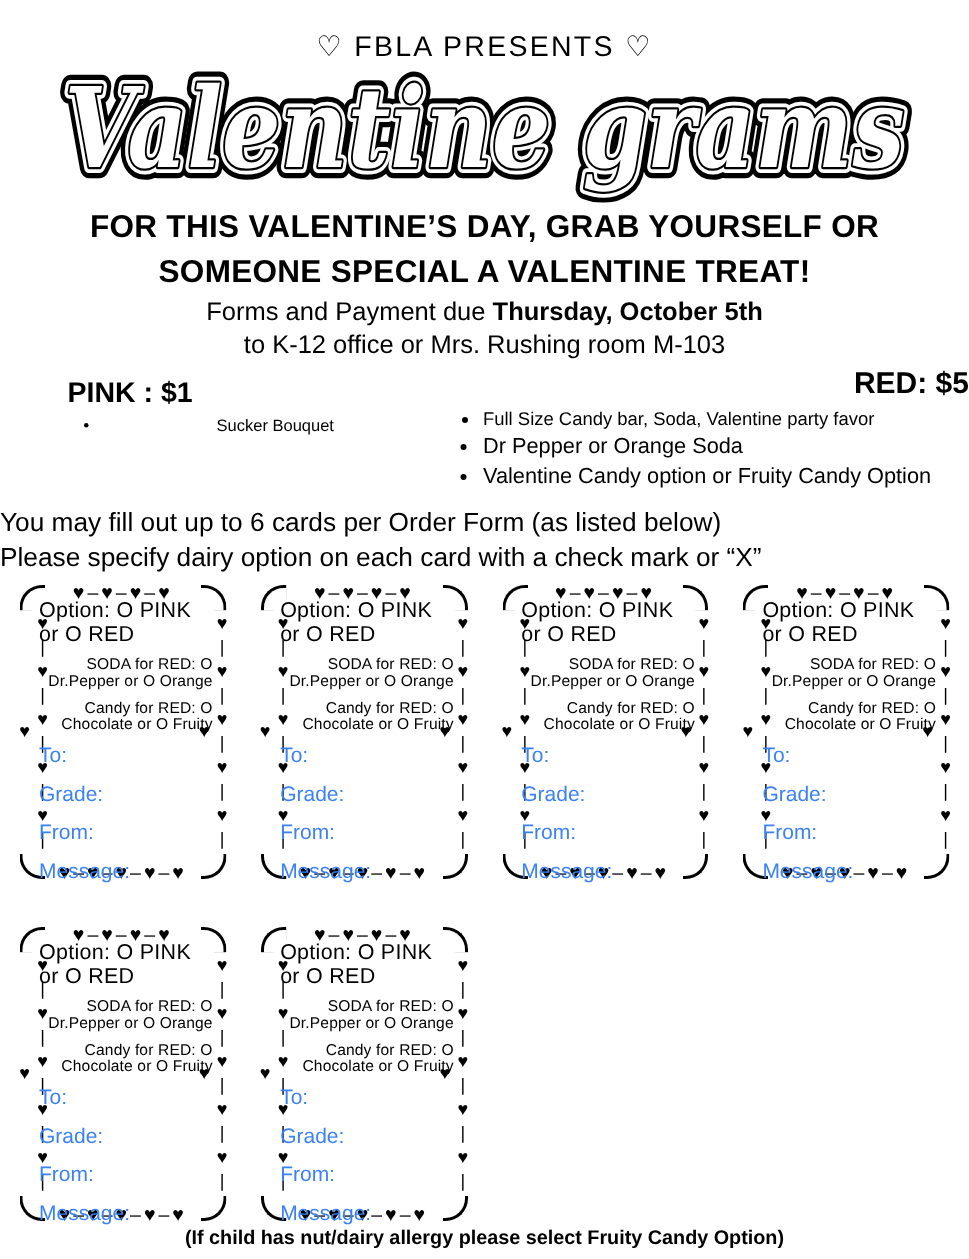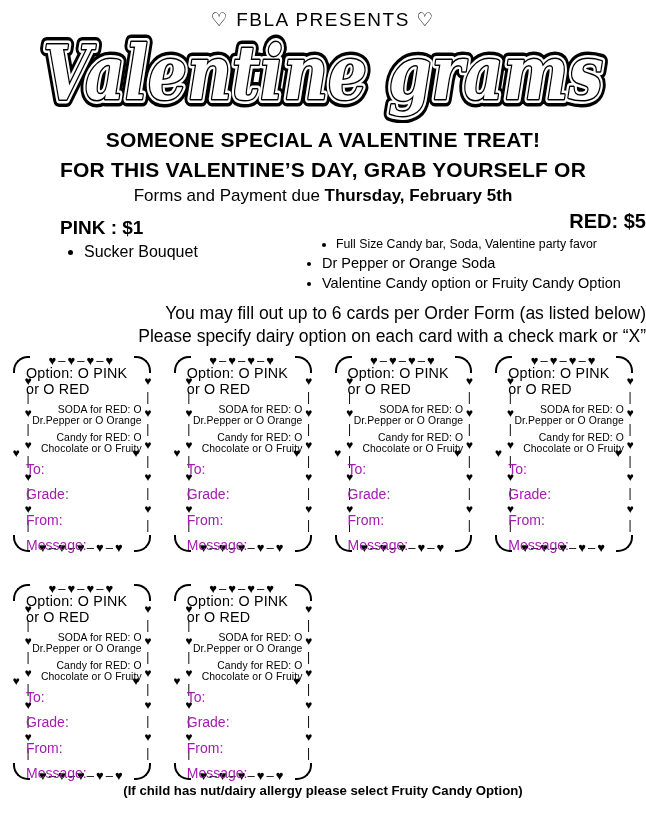--- a/index.html
+++ b/index.html
@@ -6,21 +6,21 @@
   html, body { width: 646px; height: 839px; overflow: hidden; }
   body {
     background: #ffffff;
     color: #111;
     font-family: "Liberation Sans", "DejaVu Sans", sans-serif;
   }
   .page { width: 646px; height: 839px; position: relative; }
 
   
   .presents {
-    margin-top: 8px;
+    margin-top: 20px;
     text-align: center;
     font-size: 19px;
     letter-spacing: 1.5px;
     color: #000;
   }
   .title-svg { display: block; width: 646px; height: 92px; margin-top: 0; }
   .title-svg text {
     font-family: "DejaVu Serif", serif;
     font-style: italic;
     font-weight: bold;
@@ -45,33 +45,33 @@
   }
   .due {
     text-align: center;
     font-size: 17px;
     line-height: 1.32;
     color: #000;
   }
 
   
   .pricing { display: flex; margin-top: 3px; }
-  .col-pink { width: 298px; padding-left: 60px; padding-top: 7px; }
+  .col-pink { width: 298px; padding-left: 45px; padding-top: 7px; }
   .col-red  { flex: 1; }
   .p-head { font-weight: bold; font-size: 19px; color: #000; }
   .red-head { font-size: 20px; text-align: right; }
   .pricing ul { margin: 4px 0 0 0; padding-left: 24px; }
   .pricing li { margin-bottom: 4px; font-size: 14.5px; color: #000; }
-  .col-pink li { font-size: 16px; }
-  .pricing li.small { font-size: 12.3px; margin-left: 14px; }
+  .col-pink li { font-size: 11px; text-align: center; }
+  .pricing li.small { font-size: 12.3px; }
 
   
   .instructions {
     margin-top: 7px;
-    text-align: right;
+    text-align: left;
     font-size: 17.5px;
     line-height: 1.3;
     color: #000;
   }
 
   
   .cards-grid {
     display: grid;
     grid-template-columns: repeat(4, 1fr);
     gap: 26px 13px;
@@ -110,21 +110,21 @@
   }
   .hb-left { left: 2px; }
   .hb-right { right: 2px; }
   .hb-top::before  { content: "\2665 \2013 \2665 \2013 \2665 \2013 \2665"; }
   .hb-bot::before  { content: "\2665 \2013 \2665 \2013 \2665 \2013 \2665 \2013 \2665"; }
   .hb-left::before, .hb-right::before { content: "\2665|\2665|\2665|\2665|\2665|\2665"; }
 
   .card-body { position: relative; padding: 12px 14px 0 18px; }
   .card-opt { font-size: 14.3px; color: #000; margin-bottom: 7px; letter-spacing: .2px; }
   .card-sub { font-size: 10.4px; color: #000; margin-bottom: 6.5px; letter-spacing: .1px; text-align: right; }
-  .card-field { font-size: 14px; color: #a21caf; margin-bottom: 9.5px; }
+  .card-field { font-size: 14px; color: #3b82f6; margin-bottom: 9.5px; }
 
   
   .footer {
     text-align: center;
     font-weight: bold;
     font-size: 13.2px;
     line-height: 1.25;
     color: #000;
   }
 </style>
@@ -135,26 +135,27 @@
 
   <div class="presents">♡ FBLA PRESENTS ♡</div>
 
   <svg class="title-svg" viewBox="0 0 646 92" aria-hidden="false">
     <text class="t-outer" x="323" y="68" textLength="560" lengthAdjust="spacingAndGlyphs">Valentine grams</text>
     <text class="t-mid" x="323" y="68" textLength="560" lengthAdjust="spacingAndGlyphs">Valentine grams</text>
     <text class="t-top" x="323" y="68" textLength="560" lengthAdjust="spacingAndGlyphs">Valentine grams</text>
   </svg>
 
   <div class="headline">
+    <div>FOR THIS VALENTINE’S DAY, GRAB YOURSELF OR</div>
     <div>SOMEONE SPECIAL A VALENTINE TREAT!</div>
-    <div>FOR THIS VALENTINE’S DAY, GRAB YOURSELF OR</div>
   </div>
 
   <div class="due">
-    <div><span>Forms and Payment due </span><b>Thursday, February 5th</b></div>
+    <div><span>Forms and Payment due </span><b>Thursday, October 5th</b></div>
+    <div>to K-12 office or Mrs. Rushing room M-103</div>
   </div>
 
   <div class="pricing">
     <div class="col-pink">
       <div class="p-head">PINK : $1</div>
       <ul>
         <li>Sucker Bouquet</li>
       </ul>
     </div>
     <div class="col-red">

